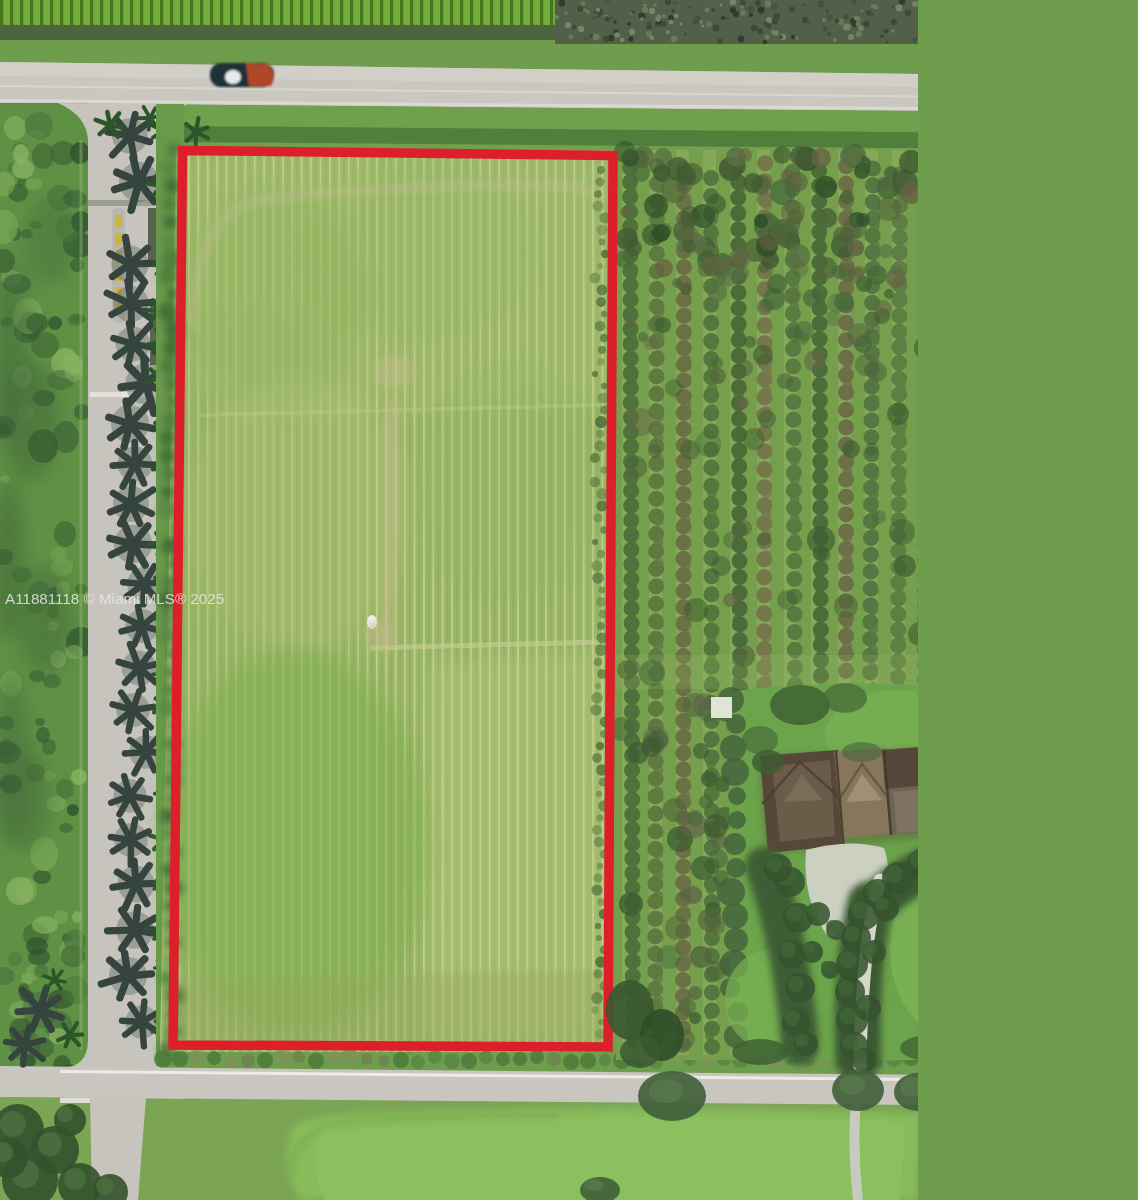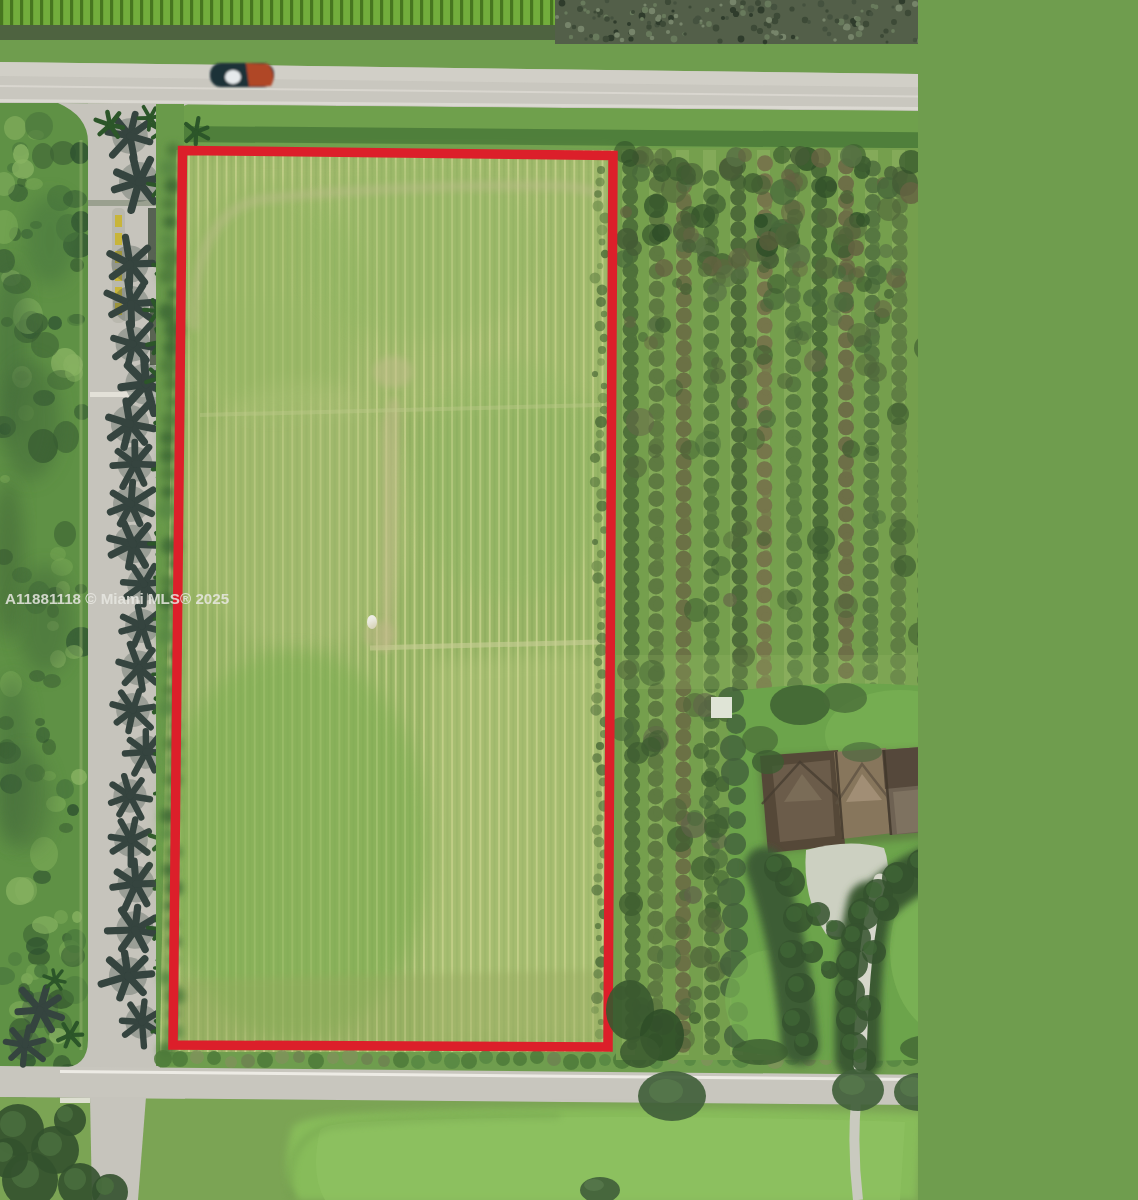--- a/index.html
+++ b/index.html
@@ -1,16 +1,16 @@
 <!DOCTYPE html>
 <html><head>
 <meta charset="utf-8">
 <style>
 html,body{margin:0;padding:0;background:#6f9d4e;}
-#wrap{position:relative;width:918px;height:1200px;overflow:hidden;font-family:"Liberation Sans",sans-serif;font-weight:bold;}
+#wrap{position:relative;width:918px;height:1200px;overflow:hidden;font-family:"Liberation Sans",sans-serif;}
 </style>
 </head>
 <body>
 <div id="wrap">
 <svg width="1138" height="1200" viewBox="0 0 1138 1200">
 <defs>
 <filter id="soft" x="-40%" y="-40%" width="180%" height="180%">
           <feGaussianBlur stdDeviation="9"></feGaussianBlur>
         </filter>
 <filter id="soft3" x="-40%" y="-40%" width="180%" height="180%">

